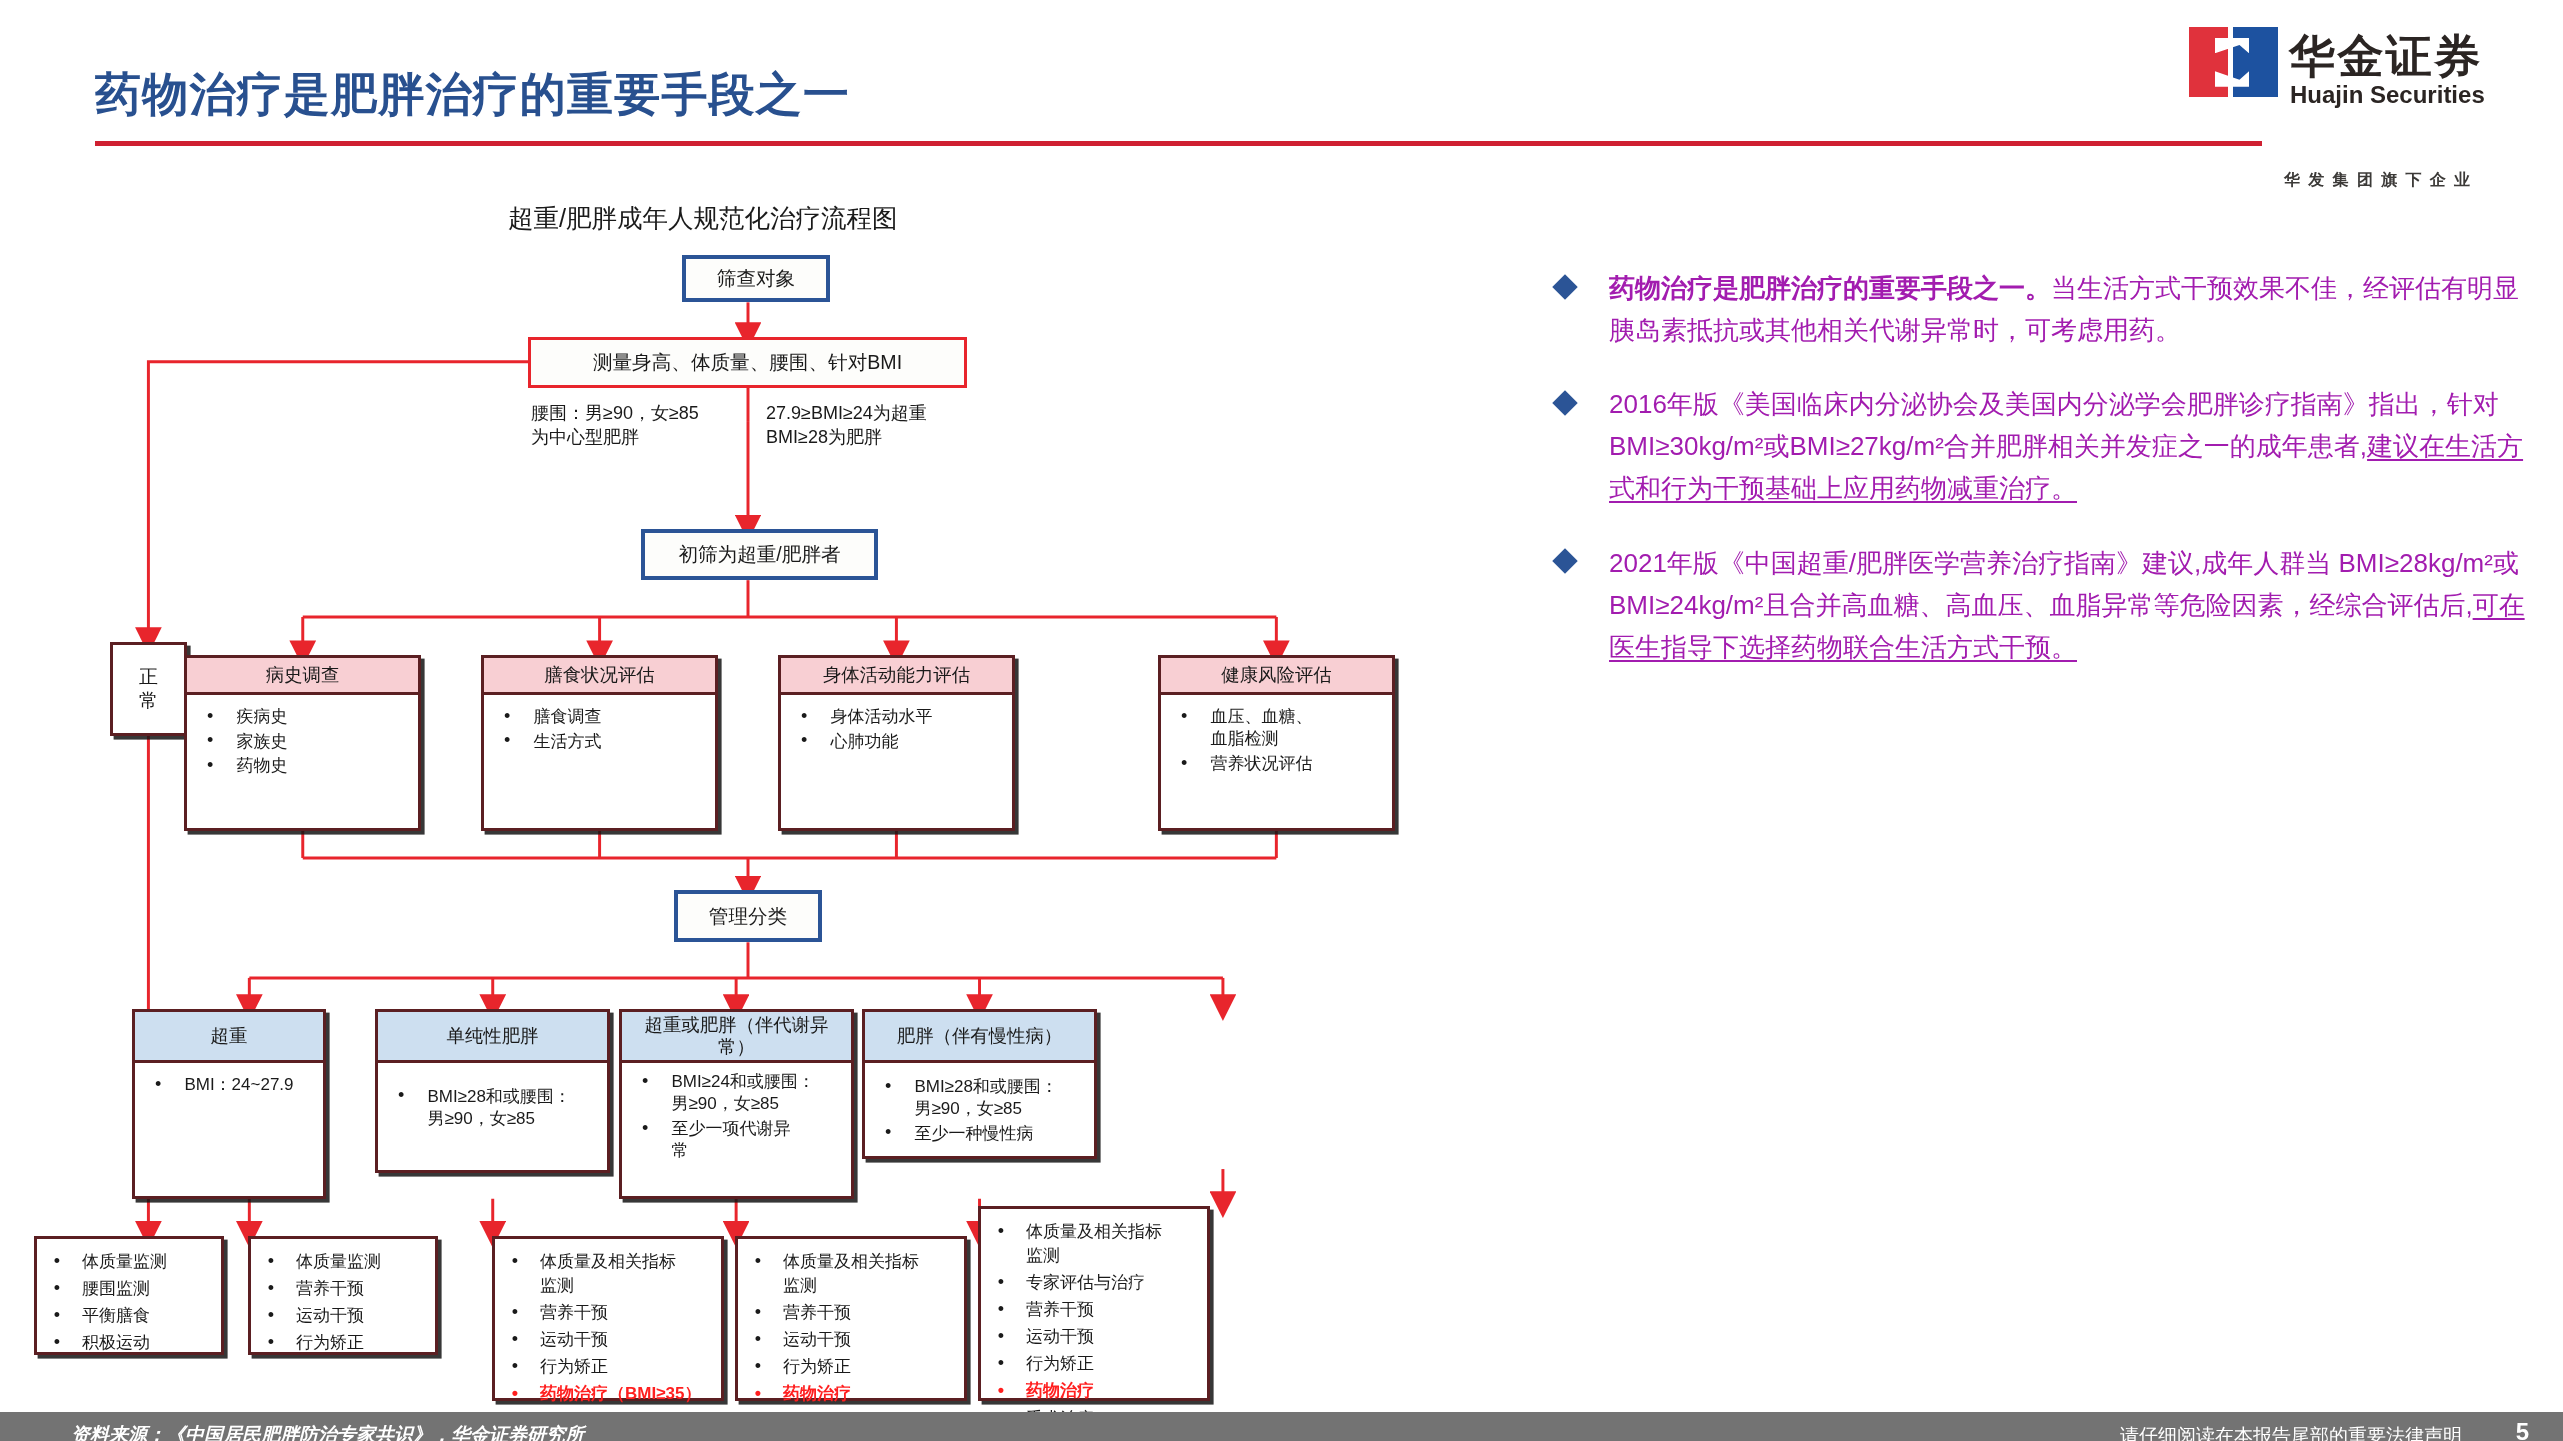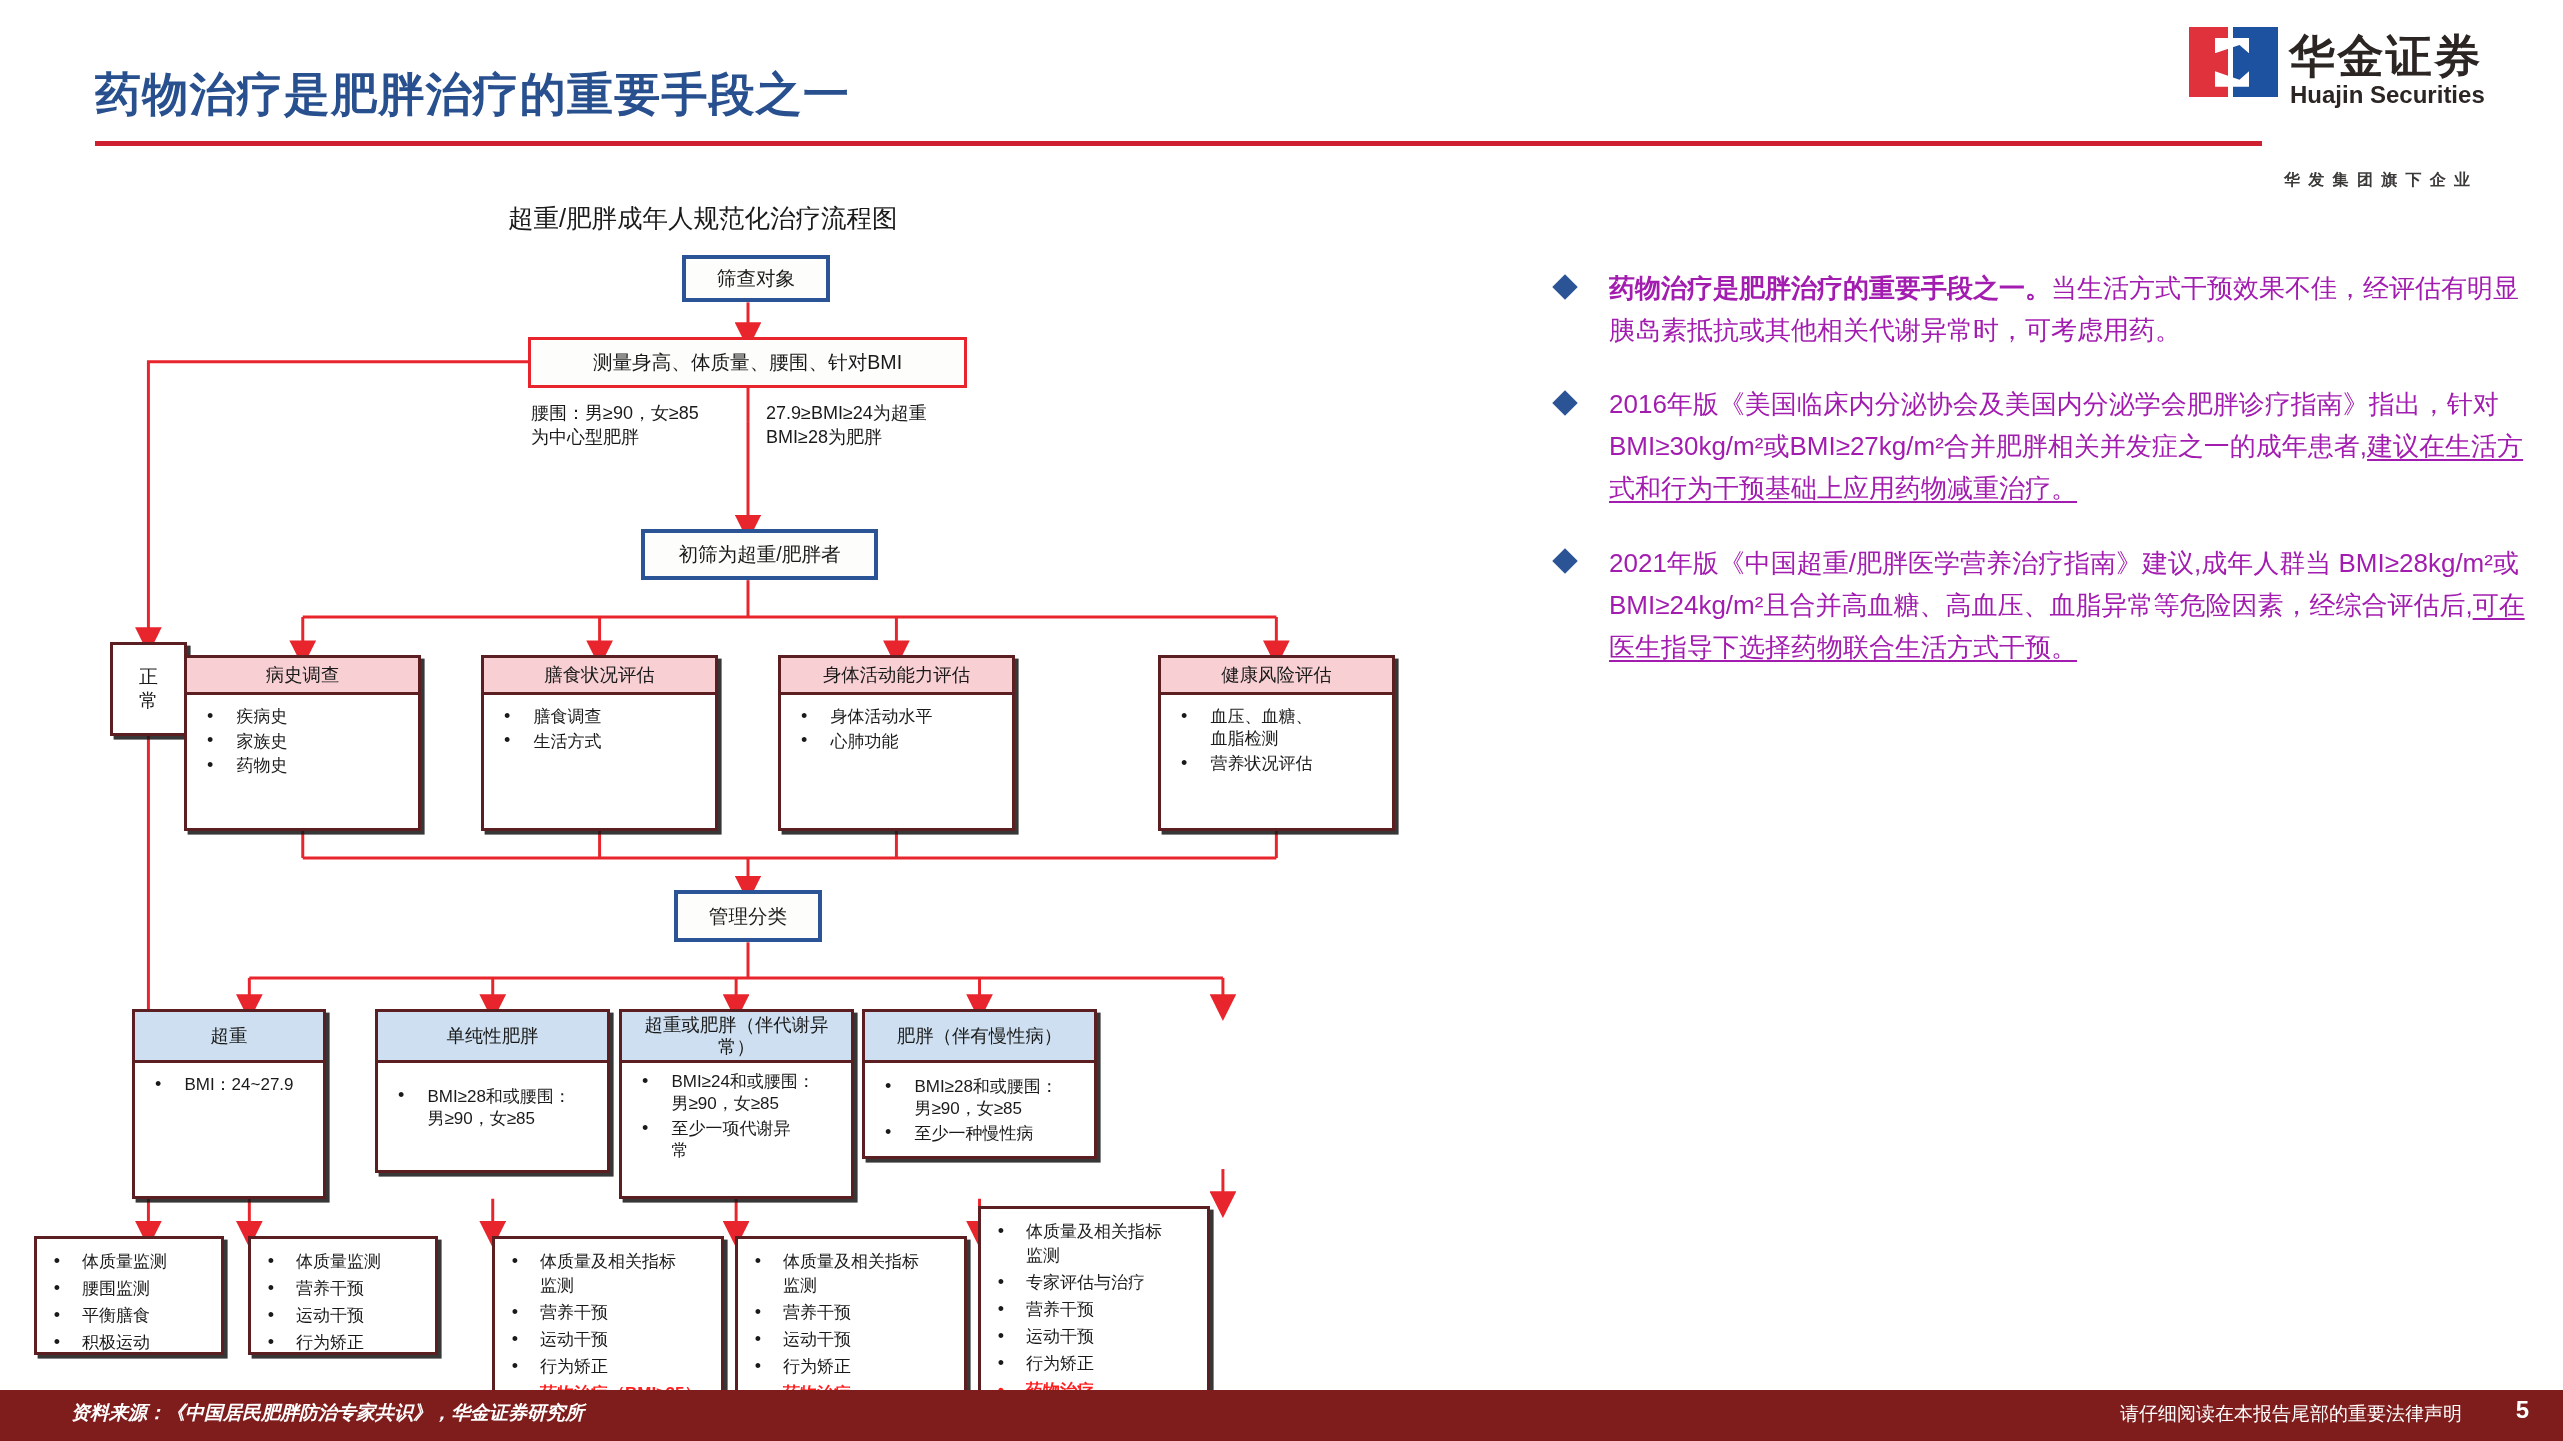--- a/index.html
+++ b/index.html
@@ -120,22 +120,22 @@
     background:#2b5496; transform:rotate(45deg);
   }
   .rb-text {
     font-size:26px; color:#a21caf; line-height:1.62; text-align:left;
   }
   .rb-text.bold-lead b { font-weight:bold; }
   .u { text-decoration:underline; text-underline-offset:4.2px; }
 
   
   #footer {
-    position:absolute; left:0; bottom:0; width:2563px; height:52px;
-    background:#7f1d1d; color:#ffffff;
+    position:absolute; left:0; bottom:0; width:2563px; height:30px;
+    background:#737373; color:#ffffff;
   }
   #footer-left {
     position:absolute; left:71px; top:9.5px;
     font-size:19px; font-style:italic; font-weight:bold; white-space:nowrap;
   }
   #footer-right {
     position:absolute; right:101px; top:10.7px;
     font-size:19px; white-space:nowrap;
   }
   #footer-page {

